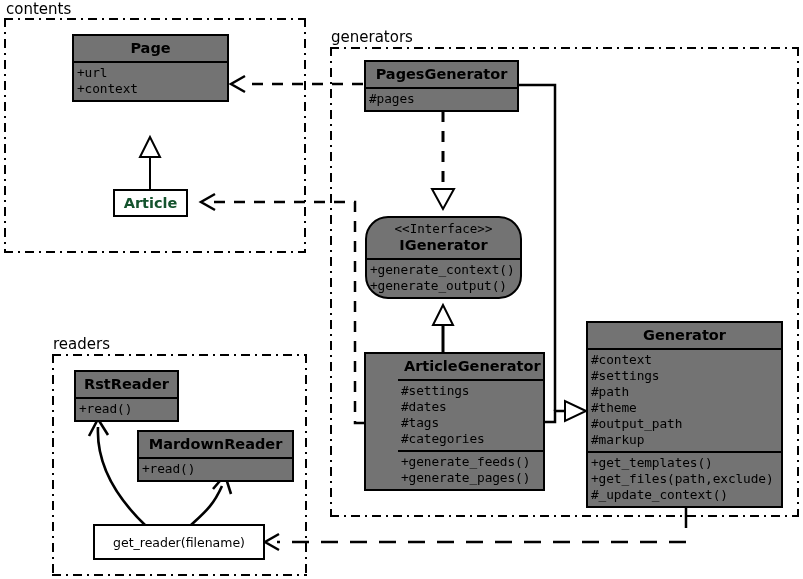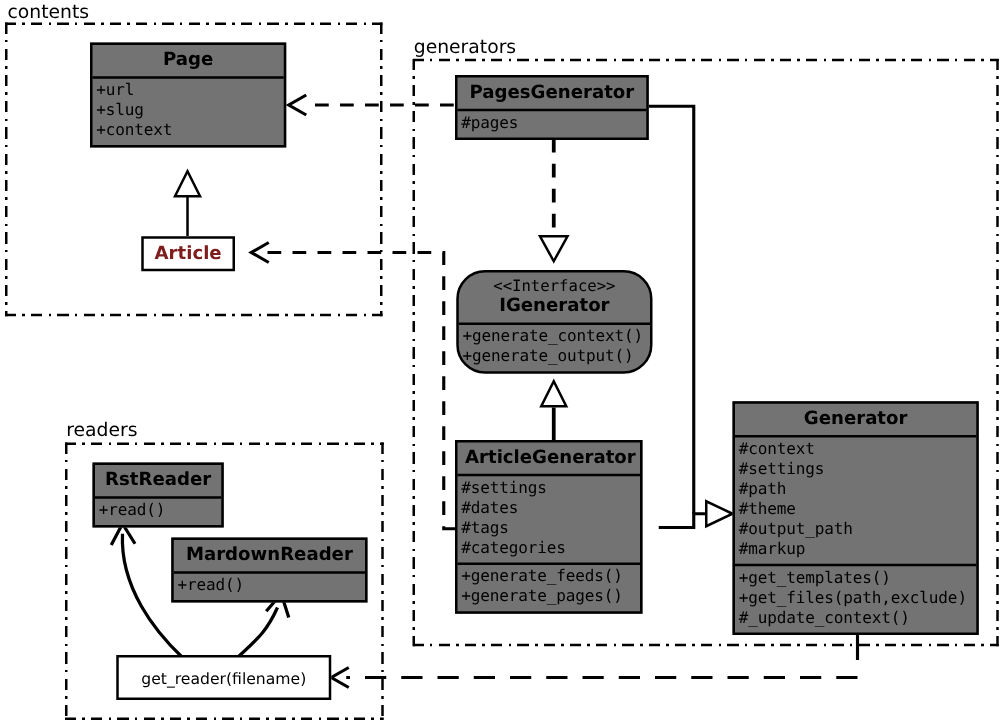--- a/index.html
+++ b/index.html
@@ -106,21 +106,21 @@
     background: #fff;
     display: flex;
     align-items: center;
     justify-content: center;
     z-index: 5;
   }
   .plain-box .label-bold {
     font-family: "DejaVu Sans", sans-serif;
     font-weight: bold;
     font-size: 14.5px;
-    color: #7f1d1d;
+    color: #14532d;
     white-space: nowrap;
   }
   .plain-box .label-plain {
     font-family: "DejaVu Sans", sans-serif;
     font-weight: normal;
     font-size: 12.5px;
     color: #000;
     white-space: nowrap;
   }
 </style>
@@ -203,21 +203,20 @@
     <g>
       <path d="M 190,526 C 205,512 213,506 222,486" fill="none" stroke="#000" stroke-width="2.6"></path>
       <polyline points="213,489 225,475 231,494" fill="none" stroke="#000" stroke-width="2.6"></polyline>
     </g>
   </svg>
 
   <div class="uml-class" style="left:72px; top:34px; width:157px;">
     <div class="uml-name">Page</div>
     <div class="uml-compartment">
       <div class="uml-row">+url</div>
-      <div class="uml-row">+slug</div>
       <div class="uml-row">+context</div>
     </div>
   </div>
 
   <div class="plain-box" style="left:113px; top:189px; width:75px; height:28px;">
     <span class="label-bold">Article</span>
   </div>
 
   <div class="uml-class" style="left:364px; top:60px; width:155px;">
     <div class="uml-name">PagesGenerator</div>
@@ -230,21 +229,21 @@
     <div class="uml-name" style="padding-top:3px;">
       <span class="uml-stereo">&lt;&lt;Interface&gt;&gt;</span>
       <span>IGenerator</span>
     </div>
     <div class="uml-compartment">
       <div class="uml-row">+generate_context()</div>
       <div class="uml-row">+generate_output()</div>
     </div>
   </div>
 
-  <div class="uml-class" style="left:364px; top:352px; width:150px;">
+  <div class="uml-class" style="left:364px; top:352px; width:181px;padding-left:32px;">
     <div class="uml-name">ArticleGenerator</div>
     <div class="uml-compartment">
       <div class="uml-row">#settings</div>
       <div class="uml-row">#dates</div>
       <div class="uml-row">#tags</div>
       <div class="uml-row">#categories</div>
     </div>
     <div class="uml-compartment">
       <div class="uml-row">+generate_feeds()</div>
       <div class="uml-row">+generate_pages()</div>

